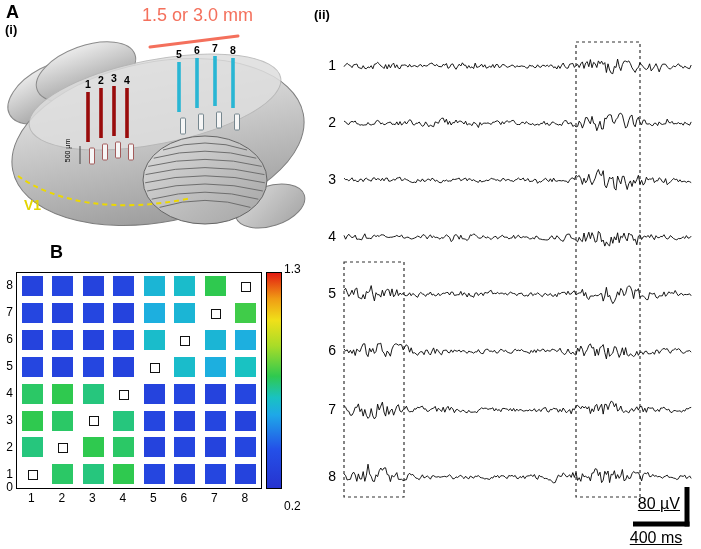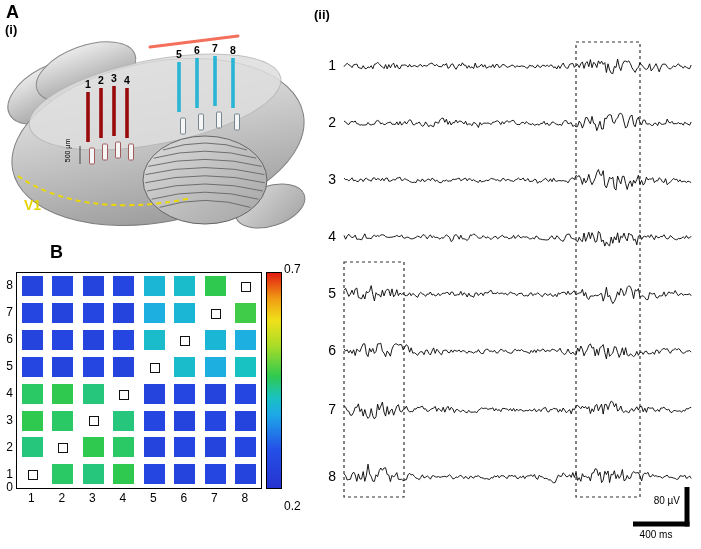--- a/index.html
+++ b/index.html
@@ -4,33 +4,34 @@
 <style>
   html,body{margin:0;padding:0;background:#fff;}
   #fig{position:relative;width:701px;height:549px;background:#ffffff;overflow:hidden;
        font-family:"Liberation Sans","DejaVu Sans",sans-serif;color:#000;}
   .abs{position:absolute;}
   .panel-label{font-weight:bold;font-size:18px;line-height:1;}
   .sub-label{font-weight:bold;font-size:13px;line-height:1;}
   #distance-label{font-size:18px;line-height:1.1;}
   .cbar-tick{font-size:12px;line-height:1.1;}
   .trace-label{font-size:14px;line-height:1;}
-  .scalebar-text{font-size:10px;line-height:1.1;}
+  .scalebar-text{font-size:16px;line-height:1.1;text-decoration:underline;}
   #v1-label{font-weight:bold;font-size:14px;line-height:1;}
   #depth-label{font-size:7px;line-height:1;transform:rotate(-90deg);transform-origin:center;}
   #hm-box{border:1.5px solid #000;background:#fff;}
   #cbar{border:1px solid #000;}
 </style>
 </head>
 <body>
 
 <div id="fig">
 
   <div class="abs panel-label" style="left:6px;top:3px">A</div>
   <div class="abs sub-label" style="left:5px;top:23px">(i)</div>
+  <div class="abs" id="distance-label" style="left: 105px; top: 6px; width: 185px; text-align: center; color: rgb(244, 112, 92);">1.5 or 3.0 mm</div>
 
   <svg class="abs" id="brain" style="left:0;top:0" width="310" height="250" viewBox="0 0 310 250">
     <defs>
       <linearGradient id="gA" x1="0" y1="0" x2="0" y2="1">
         <stop offset="0" stop-color="#eaeaea"></stop>
           <stop offset="1" stop-color="#9e9e9e"></stop>
       </linearGradient>
       <linearGradient id="gB" x1="0" y1="0" x2="1" y2="1">
         <stop offset="0" stop-color="#dcdcdc"></stop>
           <stop offset="1" stop-color="#a4a4a4"></stop>
@@ -148,21 +149,21 @@
       <div class="abs" style="left: 65.7px; top: 191.3px; width: 21px; height: 20px; background: rgb(38, 198, 125);"></div>
       <div class="abs" style="left: 96.2px; top: 191.3px; width: 21px; height: 20px; background: rgb(47, 201, 79);"></div>
       <div class="abs" style="left: 126.7px; top: 191.3px; width: 21px; height: 20px; background: rgb(37, 70, 224);"></div>
       <div class="abs" style="left: 157.2px; top: 191.3px; width: 21px; height: 20px; background: rgb(37, 67, 221);"></div>
       <div class="abs" style="left: 187.7px; top: 191.3px; width: 21px; height: 20px; background: rgb(37, 70, 224);"></div>
       <div class="abs" style="left: 218.2px; top: 191.3px; width: 21px; height: 20px; background: rgb(37, 67, 221);"></div>
     </div>
   <div id="hm-yticks"></div>
   <div id="hm-xticks"></div>
   <div class="abs" id="cbar" style="left: 266px; top: 272px; width: 14px; height: 215px; background: linear-gradient(to top, rgb(38, 51, 207) 0%, rgb(36, 80, 232) 18%, rgb(30, 168, 232) 34%, rgb(25, 194, 194) 42%, rgb(47, 201, 79) 52%, rgb(168, 220, 40) 66%, rgb(240, 224, 25) 78%, rgb(240, 156, 20) 88%, rgb(227, 27, 18) 100%);"></div>
-  <div class="abs cbar-tick" style="left:284px;top:263px">0.7</div>
+  <div class="abs cbar-tick" style="left:284px;top:263px">1.3</div>
   <div class="abs cbar-tick" style="left:284px;top:500px">0.2</div>
 
   <div class="abs sub-label" style="left:314px;top:8px">(ii)</div>
   <svg class="abs" id="traces" style="left:310px;top:0" width="391" height="549" viewBox="310 0 391 549">
     <rect x="344" y="262" width="60" height="235" fill="none" stroke="#333" stroke-width="1.2" stroke-dasharray="3 3"></rect>
     <rect x="576" y="42" width="64" height="455" fill="none" stroke="#333" stroke-width="1.2" stroke-dasharray="3 3"></rect>
     <g id="tracepaths">
         <polyline points="344.0,66.7 345.6,64.6 347.2,63.4 348.8,64.8 350.4,65.6 352.0,67.6 353.6,64.8 355.2,64.5 356.8,64.0 358.4,67.5 360.0,68.0 361.6,68.7 363.2,65.7 364.8,68.4 366.4,68.7 368.0,66.9 369.6,67.7 371.2,65.7 372.8,68.8 374.4,64.3 376.0,63.9 377.6,62.3 379.2,63.8 380.8,65.9 382.4,66.8 384.0,68.5 385.6,64.6 387.2,68.9 388.8,64.6 390.4,67.8 392.0,64.7 393.6,63.1 395.2,67.7 396.8,64.8 398.4,68.1 400.0,68.7 401.6,65.1 403.2,65.2 404.8,64.9 406.4,65.5 408.0,67.1 409.6,64.4 411.2,66.8 412.8,66.2 414.4,65.5 416.0,66.2 417.6,67.0 419.2,65.1 420.8,64.6 422.4,66.7 424.0,65.3 425.6,65.9 427.2,66.0 428.8,64.3 430.4,63.5 432.0,63.0 433.6,64.9 435.2,65.7 436.8,64.5 438.4,66.4 440.0,66.6 441.6,66.8 443.2,64.4 444.8,65.2 446.4,63.5 448.0,68.3 449.6,67.4 451.2,64.4 452.8,63.9 454.4,67.1 456.0,69.3 457.6,66.6 459.2,64.2 460.8,66.0 462.4,62.8 464.0,65.2 465.6,65.2 467.2,68.3 468.8,65.6 470.4,67.9 472.0,66.8 473.6,68.6 475.2,63.1 476.8,67.4 478.4,66.9 480.0,66.1 481.6,64.2 483.2,67.1 484.8,64.8 486.4,68.2 488.0,67.4 489.6,66.3 491.2,67.3 492.8,64.5 494.4,67.8 496.0,64.6 497.6,64.5 499.2,67.6 500.8,66.9 502.4,64.5 504.0,64.7 505.6,65.9 507.2,67.3 508.8,66.8 510.4,66.0 512.0,65.0 513.6,65.6 515.2,67.5 516.8,65.8 518.4,66.5 520.0,66.4 521.6,65.9 523.2,66.3 524.8,66.5 526.4,68.1 528.0,67.9 529.6,65.2 531.2,66.0 532.8,65.8 534.4,67.6 536.0,67.4 537.6,64.8 539.2,66.9 540.8,67.3 542.4,65.3 544.0,65.4 545.6,66.4 547.2,65.1 548.8,66.6 550.4,65.1 552.0,65.3 553.6,67.7 555.2,66.8 556.8,69.0 558.4,65.7 560.0,68.4 561.6,65.3 563.2,63.0 564.8,66.5 566.4,68.0 568.0,68.2 569.6,64.3 571.2,63.8 572.8,63.4 574.4,67.4 576.0,65.5 577.6,64.4 579.2,67.5 580.8,63.8 582.4,61.9 584.0,68.4 585.6,63.1 587.2,61.6 588.8,66.7 590.4,59.6 592.0,67.7 593.6,62.4 595.2,63.7 596.8,67.5 598.4,60.9 600.0,63.7 601.6,61.2 603.2,64.4 604.8,62.6 606.4,72.5 608.0,63.8 609.6,70.0 611.2,73.1 612.8,73.7 614.4,66.4 616.0,67.5 617.6,59.1 619.2,66.5 620.8,70.6 622.4,64.6 624.0,61.3 625.6,61.1 627.2,62.0 628.8,60.9 630.4,63.6 632.0,67.8 633.6,70.2 635.2,72.4 636.8,68.7 638.4,67.5 640.0,62.8 641.6,64.8 643.2,66.7 644.8,68.7 646.4,69.5 648.0,68.1 649.6,63.8 651.2,70.9 652.8,68.9 654.4,66.6 656.0,63.7 657.6,67.4 659.2,71.9 660.8,67.3 662.4,64.3 664.0,64.1 665.6,64.3 667.2,66.8 668.8,68.4 670.4,69.1 672.0,67.3 673.6,66.0 675.2,66.8 676.8,65.4 678.4,63.7 680.0,66.0 681.6,66.2 683.2,68.2 684.8,66.2 686.4,67.3 688.0,68.2 689.6,68.7 691.2,65.0" fill="none" stroke="#000" stroke-width="0.9"></polyline>
         <polyline points="344.0,121.1 345.6,121.9 347.2,123.9 348.8,124.5 350.4,122.1 352.0,121.4 353.6,122.0 355.2,121.0 356.8,123.7 358.4,124.0 360.0,125.2 361.6,124.7 363.2,125.2 364.8,124.9 366.4,124.9 368.0,122.5 369.6,124.5 371.2,125.0 372.8,124.3 374.4,124.2 376.0,121.3 377.6,120.4 379.2,121.4 380.8,123.9 382.4,123.1 384.0,124.7 385.6,124.3 387.2,123.0 388.8,122.5 390.4,122.0 392.0,124.3 393.6,124.2 395.2,124.6 396.8,121.9 398.4,125.0 400.0,121.6 401.6,125.0 403.2,123.6 404.8,121.5 406.4,124.0 408.0,121.8 409.6,119.7 411.2,120.6 412.8,124.3 414.4,125.1 416.0,123.2 417.6,123.3 419.2,122.0 420.8,124.4 422.4,126.3 424.0,125.3 425.6,121.9 427.2,124.2 428.8,126.8 430.4,125.0 432.0,126.1 433.6,126.7 435.2,121.9 436.8,122.5 438.4,123.3 440.0,119.9 441.6,118.3 443.2,118.1 444.8,122.3 446.4,119.2 448.0,124.4 449.6,121.3 451.2,125.0 452.8,122.5 454.4,122.8 456.0,120.0 457.6,122.9 459.2,121.1 460.8,121.2 462.4,122.2 464.0,124.0 465.6,121.2 467.2,125.0 468.8,123.8 470.4,124.2 472.0,125.6 473.6,122.4 475.2,123.0 476.8,124.7 478.4,127.5 480.0,122.5 481.6,124.9 483.2,123.4 484.8,123.1 486.4,123.3 488.0,122.9 489.6,123.6 491.2,124.4 492.8,122.2 494.4,122.2 496.0,121.2 497.6,120.8 499.2,122.0 500.8,124.6 502.4,121.7 504.0,123.9 505.6,121.6 507.2,120.8 508.8,122.1 510.4,121.7 512.0,120.5 513.6,120.4 515.2,122.8 516.8,124.5 518.4,124.5 520.0,124.5 521.6,122.4 523.2,122.3 524.8,123.9 526.4,121.6 528.0,123.4 529.6,124.1 531.2,124.6 532.8,123.5 534.4,125.3 536.0,124.7 537.6,124.2 539.2,125.2 540.8,123.3 542.4,123.6 544.0,121.3 545.6,124.5 547.2,123.0 548.8,125.4 550.4,124.7 552.0,122.1 553.6,122.1 555.2,123.7 556.8,124.2 558.4,125.0 560.0,124.3 561.6,125.5 563.2,122.2 564.8,120.6 566.4,120.7 568.0,123.8 569.6,123.2 571.2,122.7 572.8,126.4 574.4,125.4 576.0,126.9 577.6,126.4 579.2,121.1 580.8,123.3 582.4,128.1 584.0,123.9 585.6,117.6 587.2,117.6 588.8,121.0 590.4,123.8 592.0,116.4 593.6,123.3 595.2,124.0 596.8,130.7 598.4,126.3 600.0,121.3 601.6,129.0 603.2,129.0 604.8,118.2 606.4,118.8 608.0,115.5 609.6,114.7 611.2,115.0 612.8,122.1 614.4,123.4 616.0,119.6 617.6,117.8 619.2,113.9 620.8,113.1 622.4,115.2 624.0,122.0 625.6,128.1 627.2,126.4 628.8,120.3 630.4,116.2 632.0,115.1 633.6,124.3 635.2,126.8 636.8,119.9 638.4,117.3 640.0,122.5 641.6,124.8 643.2,120.2 644.8,120.0 646.4,123.9 648.0,124.1 649.6,123.7 651.2,125.3 652.8,125.6 654.4,123.2 656.0,123.3 657.6,125.6 659.2,121.9 660.8,123.8 662.4,124.5 664.0,123.9 665.6,123.9 667.2,119.1 668.8,122.3 670.4,123.0 672.0,121.4 673.6,124.0 675.2,123.5 676.8,123.7 678.4,122.6 680.0,123.9 681.6,123.3 683.2,125.2 684.8,122.2 686.4,123.5 688.0,124.2 689.6,125.2 691.2,121.9" fill="none" stroke="#000" stroke-width="0.9"></polyline>
         <polyline points="344.0,178.2 345.6,179.6 347.2,179.5 348.8,180.8 350.4,179.6 352.0,177.8 353.6,180.8 355.2,180.1 356.8,181.4 358.4,181.6 360.0,179.2 361.6,179.3 363.2,181.6 364.8,179.0 366.4,178.2 368.0,179.7 369.6,180.3 371.2,181.2 372.8,178.3 374.4,177.7 376.0,179.9 377.6,178.7 379.2,179.1 380.8,180.7 382.4,178.3 384.0,180.8 385.6,178.2 387.2,178.0 388.8,181.2 390.4,181.1 392.0,180.3 393.6,179.3 395.2,180.2 396.8,178.1 398.4,177.8 400.0,177.2 401.6,180.5 403.2,180.1 404.8,178.6 406.4,179.6 408.0,180.2 409.6,181.4 411.2,182.1 412.8,182.6 414.4,182.1 416.0,182.6 417.6,179.5 419.2,180.6 420.8,181.4 422.4,178.9 424.0,181.3 425.6,181.2 427.2,179.4 428.8,179.0 430.4,180.7 432.0,178.2 433.6,179.1 435.2,181.3 436.8,180.1 438.4,181.9 440.0,182.7 441.6,182.6 443.2,180.3 444.8,181.1 446.4,180.0 448.0,181.3 449.6,180.9 451.2,181.1 452.8,179.1 454.4,179.5 456.0,179.2 457.6,178.7 459.2,178.1 460.8,180.7 462.4,179.8 464.0,178.8 465.6,178.1 467.2,180.8 468.8,178.7 470.4,179.2 472.0,180.7 473.6,179.7 475.2,180.9 476.8,181.6 478.4,182.4 480.0,180.0 481.6,182.0 483.2,181.4 484.8,181.1 486.4,180.2 488.0,180.7 489.6,179.8 491.2,178.2 492.8,178.9 494.4,179.2 496.0,180.3 497.6,179.7 499.2,180.8 500.8,181.1 502.4,178.7 504.0,178.6 505.6,180.7 507.2,179.6 508.8,179.5 510.4,180.7 512.0,180.8 513.6,181.6 515.2,179.9 516.8,179.4 518.4,178.0 520.0,179.6 521.6,179.4 523.2,178.0 524.8,180.8 526.4,180.0 528.0,178.6 529.6,181.6 531.2,181.3 532.8,181.2 534.4,179.3 536.0,179.7 537.6,183.3 539.2,181.5 540.8,182.1 542.4,180.7 544.0,179.5 545.6,178.2 547.2,180.3 548.8,181.5 550.4,178.8 552.0,181.7 553.6,178.1 555.2,180.8 556.8,181.3 558.4,180.6 560.0,180.6 561.6,180.9 563.2,180.5 564.8,181.1 566.4,181.1 568.0,182.9 569.6,180.2 571.2,178.3 572.8,177.9 574.4,179.6 576.0,175.4 577.6,176.7 579.2,175.5 580.8,178.7 582.4,184.4 584.0,178.2 585.6,182.8 587.2,180.4 588.8,174.3 590.4,180.7 592.0,184.7 593.6,181.6 595.2,178.2 596.8,172.6 598.4,169.5 600.0,174.5 601.6,175.6 603.2,170.7 604.8,185.2 606.4,187.9 608.0,182.7 609.6,177.2 611.2,178.9 612.8,177.1 614.4,188.3 616.0,190.1 617.6,176.0 619.2,180.4 620.8,183.9 622.4,176.4 624.0,176.3 625.6,183.5 627.2,189.5 628.8,183.6 630.4,180.9 632.0,186.5 633.6,180.2 635.2,183.2 636.8,179.6 638.4,175.3 640.0,184.1 641.6,180.3 643.2,185.1 644.8,182.9 646.4,177.2 648.0,179.9 649.6,179.0 651.2,179.2 652.8,177.8 654.4,182.6 656.0,180.7 657.6,180.9 659.2,177.8 660.8,179.1 662.4,181.8 664.0,182.5 665.6,178.6 667.2,184.7 668.8,183.2 670.4,181.9 672.0,180.3 673.6,178.4 675.2,179.6 676.8,179.2 678.4,181.8 680.0,179.8 681.6,181.9 683.2,181.4 684.8,181.3 686.4,182.4 688.0,181.2 689.6,181.7 691.2,182.6" fill="none" stroke="#000" stroke-width="0.9"></polyline>

